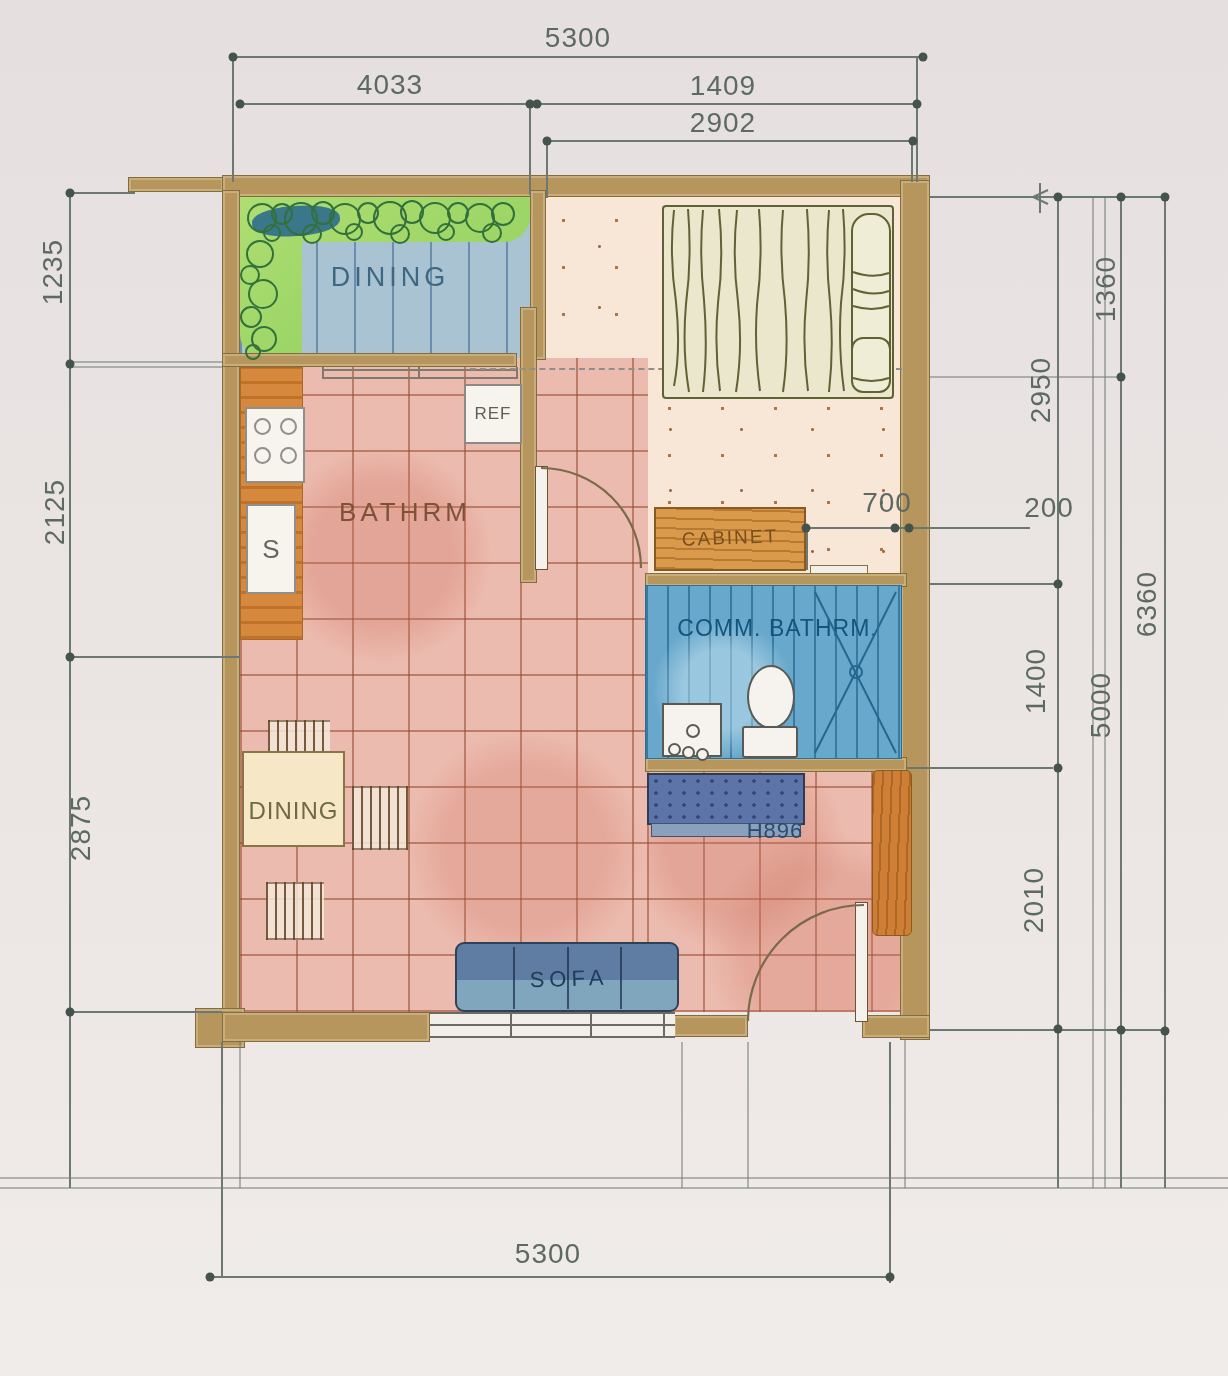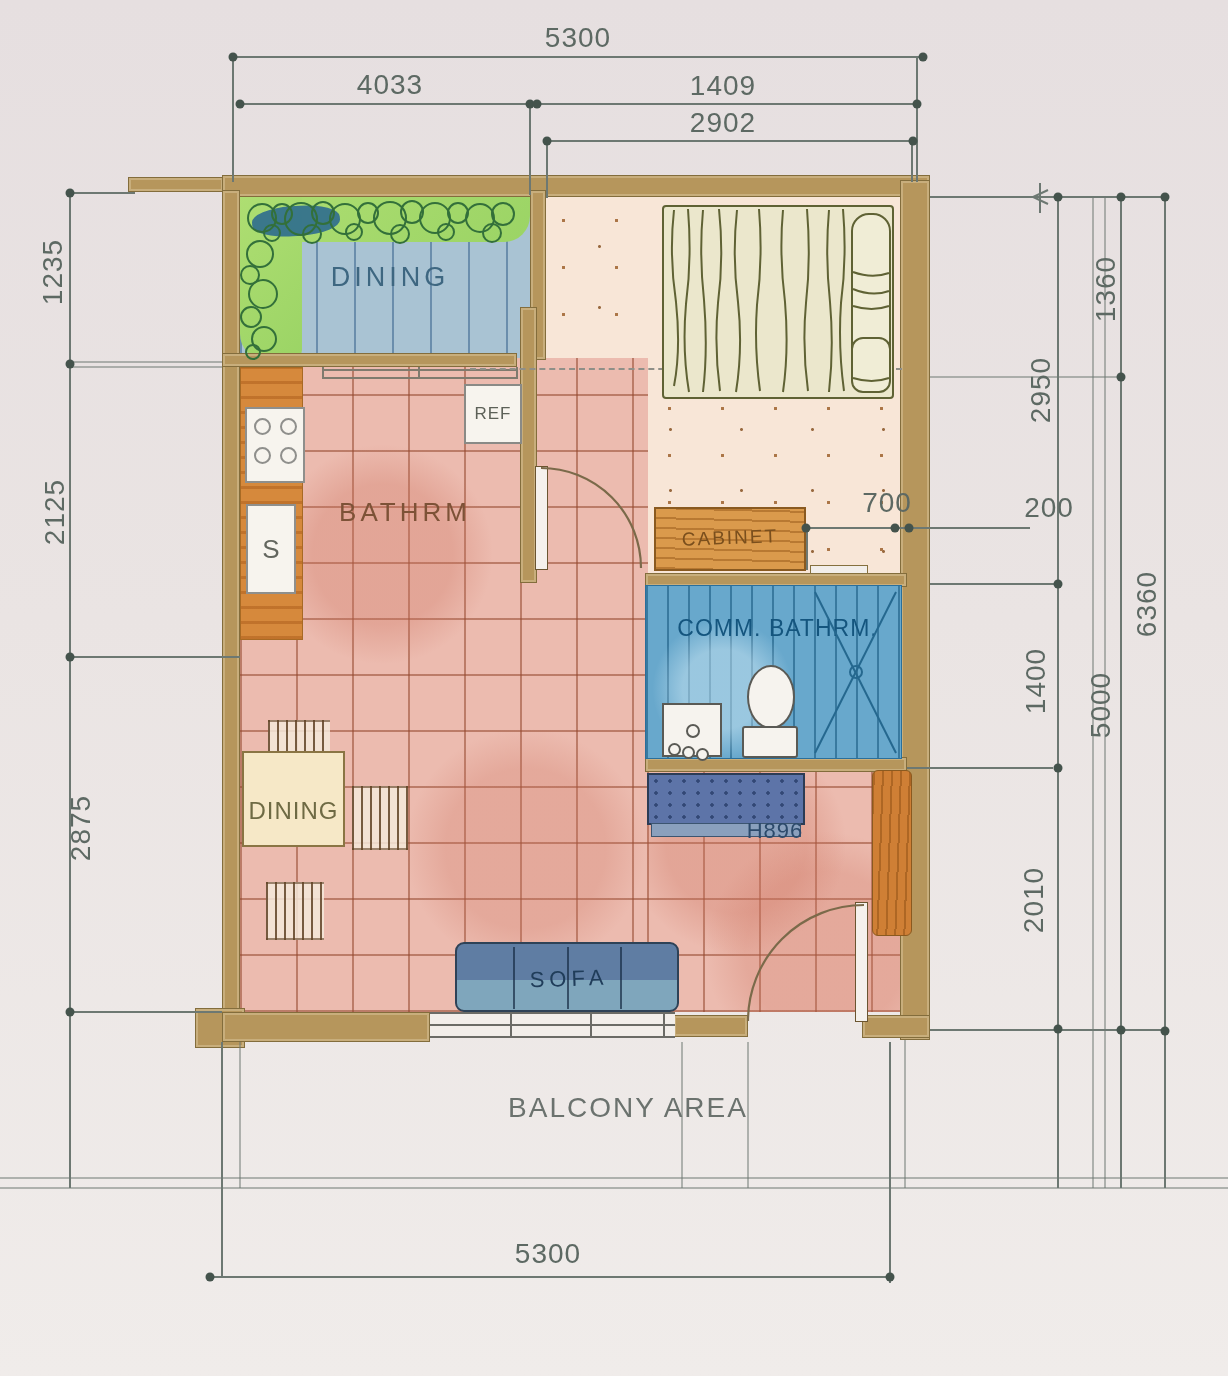--- a/index.html
+++ b/index.html
@@ -153,21 +153,20 @@
     <div class="seam" style="left:163px;top:3px;height:62px;"></div>
     <div class="room-label" style="left:32px;top:22px;width:160px;font-size:22px;letter-spacing:5px;color:#203d5a;transform:rotate(-2deg);">SOFA</div>
   </div>
 
   <div class="doorleaf" style="left:535px;top:466px;width:13px;height:104px;"></div>
   <div class="doorleaf" style="left:855px;top:902px;width:13px;height:120px;"></div>
 
   <div class="room-label" style="left:300px;top:262px;width:180px;font-size:27px;letter-spacing:4px;color:#3e6781;">DINING</div>
   <div class="room-label" style="left:700px;top:286px;width:175px;font-size:25px;letter-spacing:3px;color:#767a40;">BEDRM. 1</div>
   <div class="room-label" style="left:330px;top:497px;width:150px;font-size:26px;letter-spacing:4px;color:#7d5237;">BATHRM</div>
-  <div class="room-label" style="left:468px;top:1092px;width:320px;font-size:28px;letter-spacing:2px;color:#6b726e;">BALCONY AREA</div>
 
   <svg width="1228" height="1376" viewBox="0 0 1228 1376">
 
     <g stroke="#5f6234" fill="none" stroke-width="2">
       <rect x="663" y="206" width="230" height="192" rx="3" fill="#ebe7cc"></rect>
       <path d="M674 210 q-5 45 2 92 q5 48 -2 84"></path>
       <path d="M688 209 q4 50 -2 95 q-4 46 3 88"></path>
       <path d="M703 210 q-4 44 1 90 q4 50 -1 92"></path>
       <path d="M719 209 q5 48 -1 94 q-4 44 2 88"></path>
       <path d="M737 210 q-5 46 1 92 q5 46 -2 90"></path>

